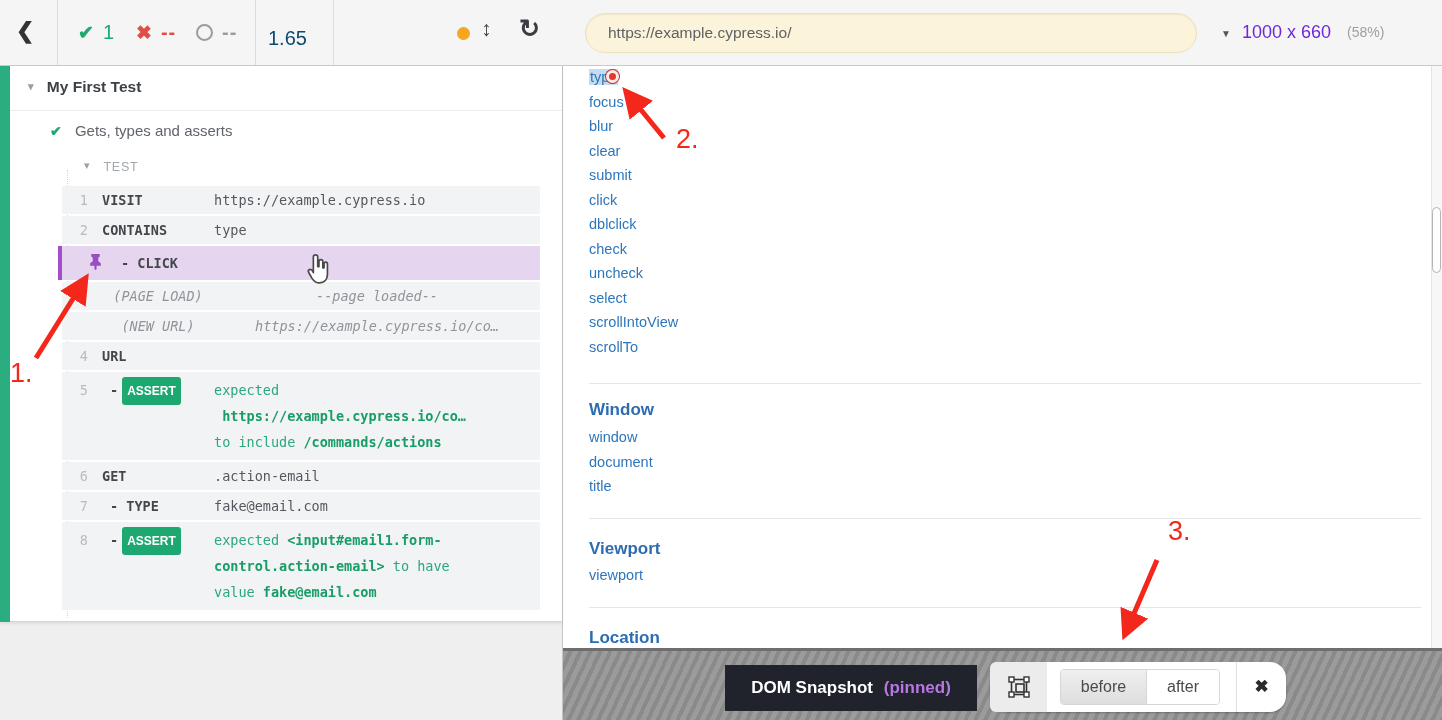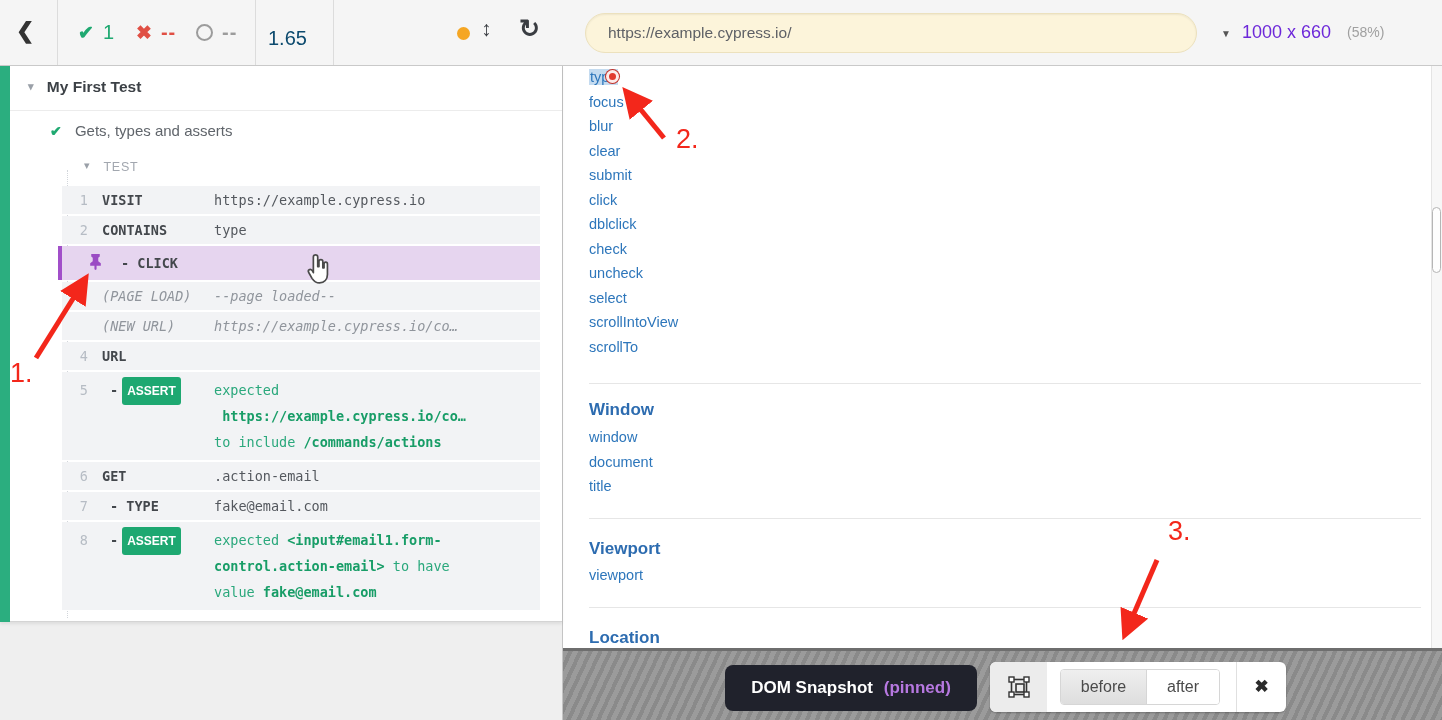--- a/index.html
+++ b/index.html
@@ -57,21 +57,21 @@
     border-left:1px dotted #d2d6db; }
   #command-log { position:absolute; left:62px; top:120px; width:478px;
     font-family:"DejaVu Sans Mono", monospace; font-size:13.5px; }
   .cmd-row { display:flex; background:#f2f3f5; padding:5px 0; margin-bottom:2px;
     line-height:18px; cursor:pointer; }
   .cmd-num { width:26px; flex:none; text-align:right; color:#b6bcc4; margin-right:14px; position:relative; }
   .cmd-name { width:112px; flex:none; color:#43474c; font-weight:bold; }
   .cmd-name.child { padding-left:8px; }
   .cmd-val { flex:1; color:#54585e; white-space:pre-wrap; }
   .cmd-row.event { color:#90959c; }
-  .cmd-row.event .cmd-name, .cmd-row.event .cmd-val { color:#90959c; font-weight:normal; font-style:italic; }
+  .cmd-row.event .cmd-name, .cmd-row.event .cmd-val { color:#90959c; font-weight:normal; font-style:italic;text-align:center; }
   .cmd-row.pinned { background:#e6d5ef; border-left:4px solid #a14fc9; padding:8px 15px; margin-left:-4px; }
   .cmd-row.pinned .cmd-num { width:22px; }
   .cmd-row.assert-row .cmd-val { line-height:26px; color:#2aa87c; }
   .cmd-row.assert-row { line-height:26px; }
   .cmd-val .b { font-weight:bold; color:#189d67; }
   .badge { display:inline-block; background:#1ea871; color:#fff; font-size:12px;
     font-weight:bold; padding:1px 5px; border-radius:3px; font-family:"Liberation Sans",sans-serif; }
   .dash { margin-right:4px; }
   .pin-icon-svg { position:absolute; right:-4px; top:-1px; }
 
@@ -96,25 +96,25 @@
   #scrollbar-track { position:absolute; right:0; top:0; width:11px; height:654px;
     background:#f7f7f7; border-left:1px solid #e4e4e4; }
   #scrollbar-thumb { position:absolute; right:1px; top:141px; width:9px; height:66px;
     background:#fdfdfd; border:1px solid #b5b5b5; border-radius:5px; cursor:grab; }
 
   
   #snapshot-bar { position:absolute; left:0; top:582px; width:880px; height:72px;
     border-top:3px solid #6e6e6e; z-index:4;
     background:repeating-linear-gradient(115deg, #9b9b9b 0px, #9b9b9b 5px, #8a8a8a 5px, #8a8a8a 9px); }
   #snapshot-pill { position:absolute; left:162px; top:14px; width:252px; height:46px;
-    background:#20222c; border-radius:8px; text-align:center; line-height:46px;
+    background:#20222c; border-radius:0; text-align:center; line-height:46px;
     font-size:17px; font-weight:600; color:#fff; }
   #snapshot-pinned { color:#b678e0; margin-left:6px; }
   #snapshot-controls { position:absolute; left:427px; top:11px; width:296px; height:50px;
-    background:#fff; border-radius:6px; box-shadow:0 1px 2px rgba(0,0,0,0.25); }
+    background:#fff; border-radius:16px; box-shadow:0 1px 2px rgba(0,0,0,0.25); }
   #highlight-toggle { position:absolute; left:0; top:0; width:57px; height:50px;
     background:#ececec; border-radius:6px 0 0 6px; display:flex; align-items:center;
     justify-content:center; cursor:pointer; }
   #ba-toggle { position:absolute; left:70px; top:7px; height:36px; display:flex;
     border:1px solid #d6d6d6; border-radius:4px; overflow:hidden; }
   .ba-btn { height:34px; line-height:34px; text-align:center; font-size:16px; color:#4a4a4a; cursor:pointer; }
   #before-btn { width:86px; background:linear-gradient(#efefef,#dedede); border-right:1px solid #d6d6d6; }
   #after-btn { width:72px; background:#fff; }
   #snapshot-close { position:absolute; right:0; top:0; width:50px; height:50px;
     border-left:1px solid #e0e0e0; text-align:center; line-height:50px; font-size:17px;

